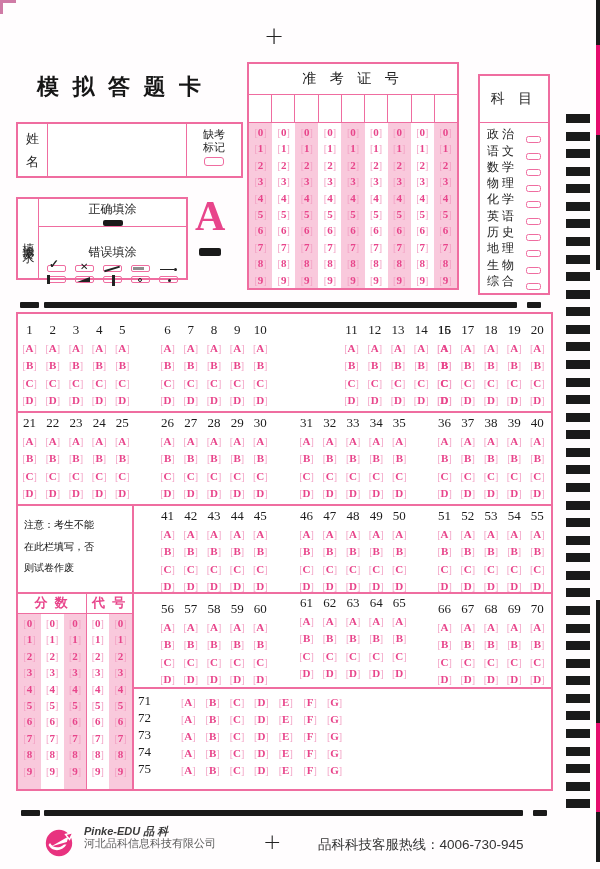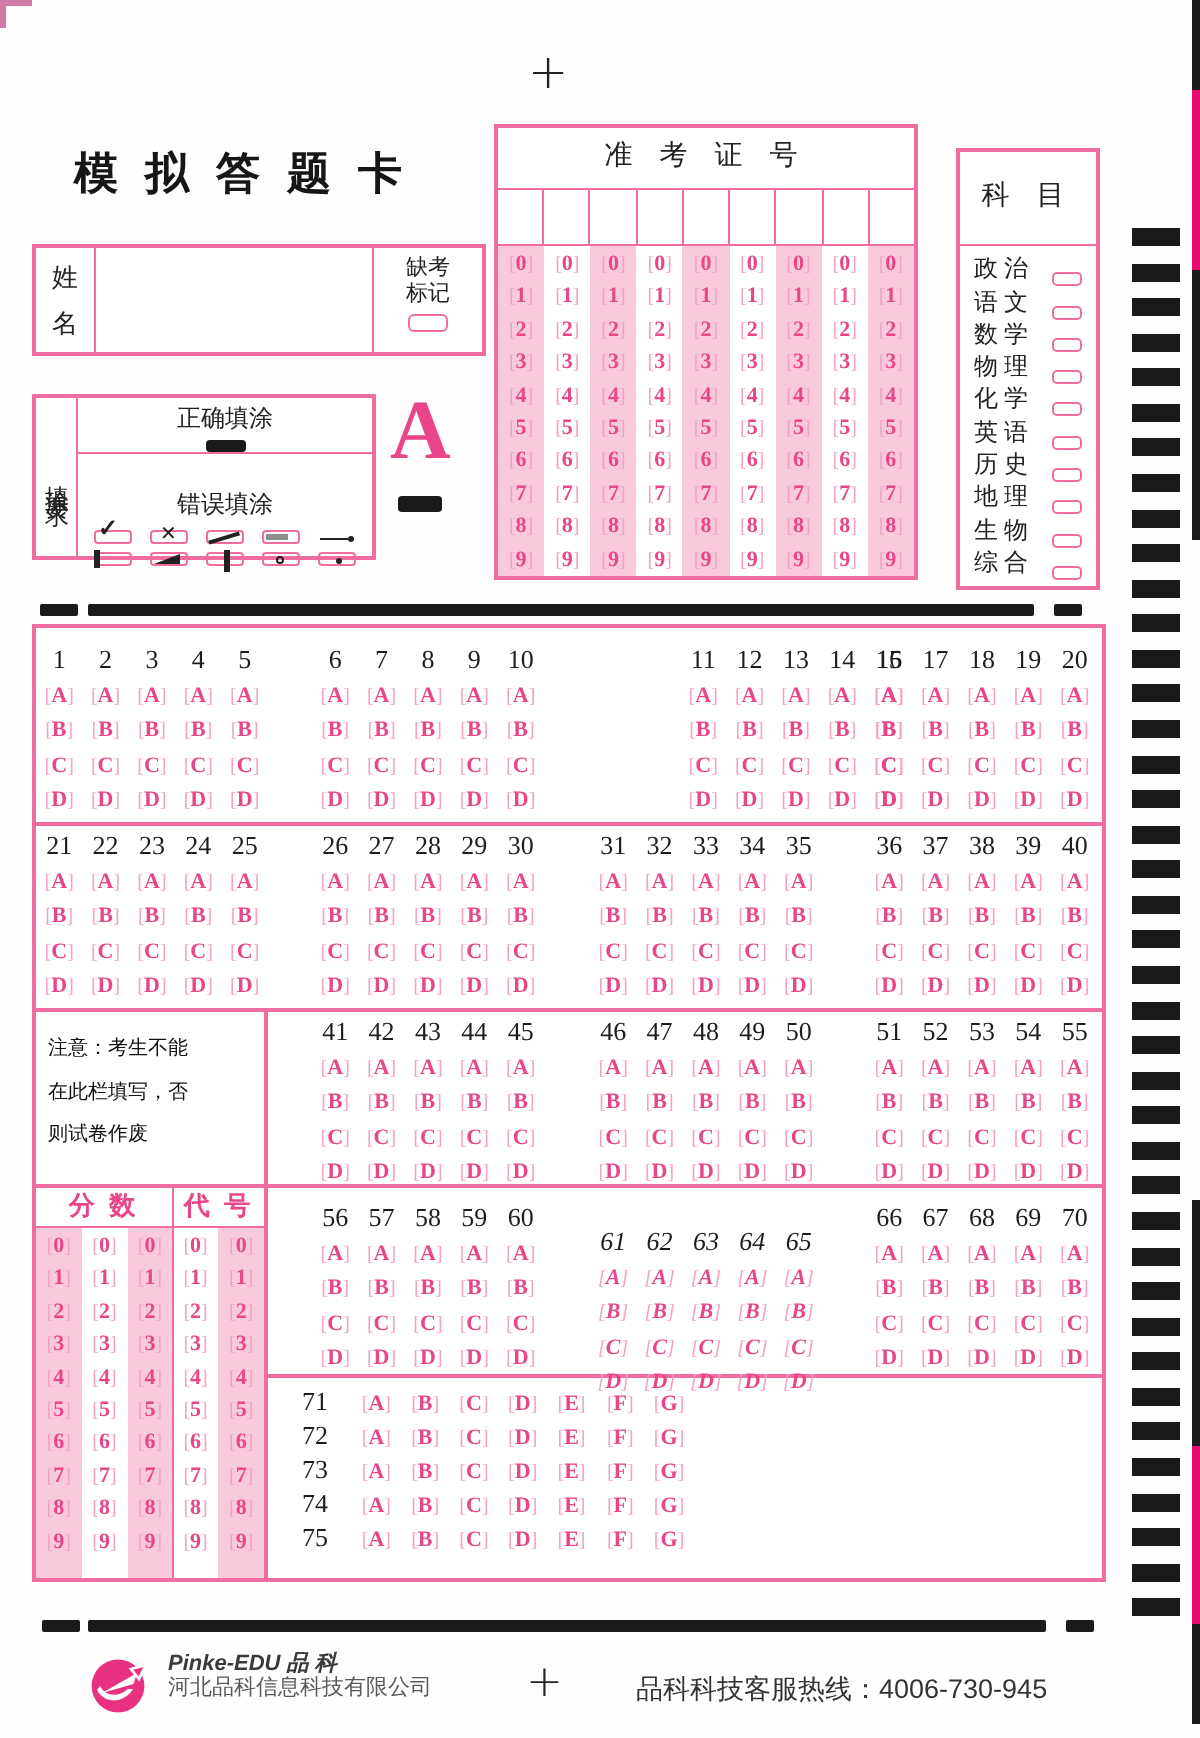--- a/index.html
+++ b/index.html
@@ -84,21 +84,21 @@
   .optcell{width:23.2px;text-align:center;}
   .note{position:absolute;left:6px;top:200px;width:108px;font-size:10px;line-height:21.5px;color:#111;}
   .score-panel{position:absolute;left:0;top:278px;width:114px;bottom:0;border-radius:18px;}
   .sp-titles{height:22px;display:flex;border-bottom:1.5px solid var(--bp);box-sizing:border-box;}
   .sp-titles .t1{width:68px;border-right:1px solid var(--bp);}
   .sp-titles .t2{flex:1;}
   .sp-titles div{text-align:center;line-height:21px;font-size:13px;color:var(--bb);font-weight:bold;letter-spacing:2px;}
   .sp-digits{position:absolute;left:0;top:22px;bottom:0;width:114px;padding-top:4px;}
   .sp-vline{position:absolute;left:68px;top:22px;bottom:0;width:1px;background:var(--bp);}
   .ext-row{position:absolute;left:120px;display:flex;height:17.2px;align-items:center;}
-  .ext-num{width:26px;text-align:right;font-size:13px;color:#1d1d1d;}
+  .ext-num{width:26px;text-align:left;font-size:13px;color:#1d1d1d;}
   .ext-opts{display:flex;margin-left:12px;}
   .ext-opts .optcell{width:24.4px;}
   
   .footer-brand{position:absolute;left:84px;top:824px;font-family:"Liberation Sans","DejaVu Sans",sans-serif;
                 font-size:11px;font-weight:bold;font-style:italic;color:#3a3a3a;}
   .footer-company{position:absolute;left:84px;top:836px;font-family:"Liberation Sans","DejaVu Sans",sans-serif;
                   font-size:11px;color:#5a5a5a;}
   .footer-hotline{position:absolute;left:318px;top:836px;font-family:"Liberation Sans","DejaVu Sans",sans-serif;
                   font-size:13.5px;color:#333;}
   .logo{position:absolute;left:44px;top:827px;}
@@ -904,21 +904,21 @@
           <span class="optcell"><span class="bub"><span class="bk">[</span><b>C</b><span class="bk">]</span></span></span>
         </div>
         <div class="opt-row">
           <span class="optcell"><span class="bub"><span class="bk">[</span><b>D</b><span class="bk">]</span></span></span>
           <span class="optcell"><span class="bub"><span class="bk">[</span><b>D</b><span class="bk">]</span></span></span>
           <span class="optcell"><span class="bub"><span class="bk">[</span><b>D</b><span class="bk">]</span></span></span>
           <span class="optcell"><span class="bub"><span class="bk">[</span><b>D</b><span class="bk">]</span></span></span>
           <span class="optcell"><span class="bub"><span class="bk">[</span><b>D</b><span class="bk">]</span></span></span>
         </div>
       </div>
-      <div class="agroup" style="left: 277px; top: 299px; font-style: italic;">
+      <div class="agroup" style="left: 277px; top: 281px;">
         <div class="qnum-row">
           <span class="qnum">61</span>
           <span class="qnum">62</span>
           <span class="qnum">63</span>
           <span class="qnum">64</span>
           <span class="qnum">65</span>
         </div>
         <div class="opt-row">
           <span class="optcell"><span class="bub"><span class="bk">[</span><b>A</b><span class="bk">]</span></span></span>
           <span class="optcell"><span class="bub"><span class="bk">[</span><b>A</b><span class="bk">]</span></span></span>

